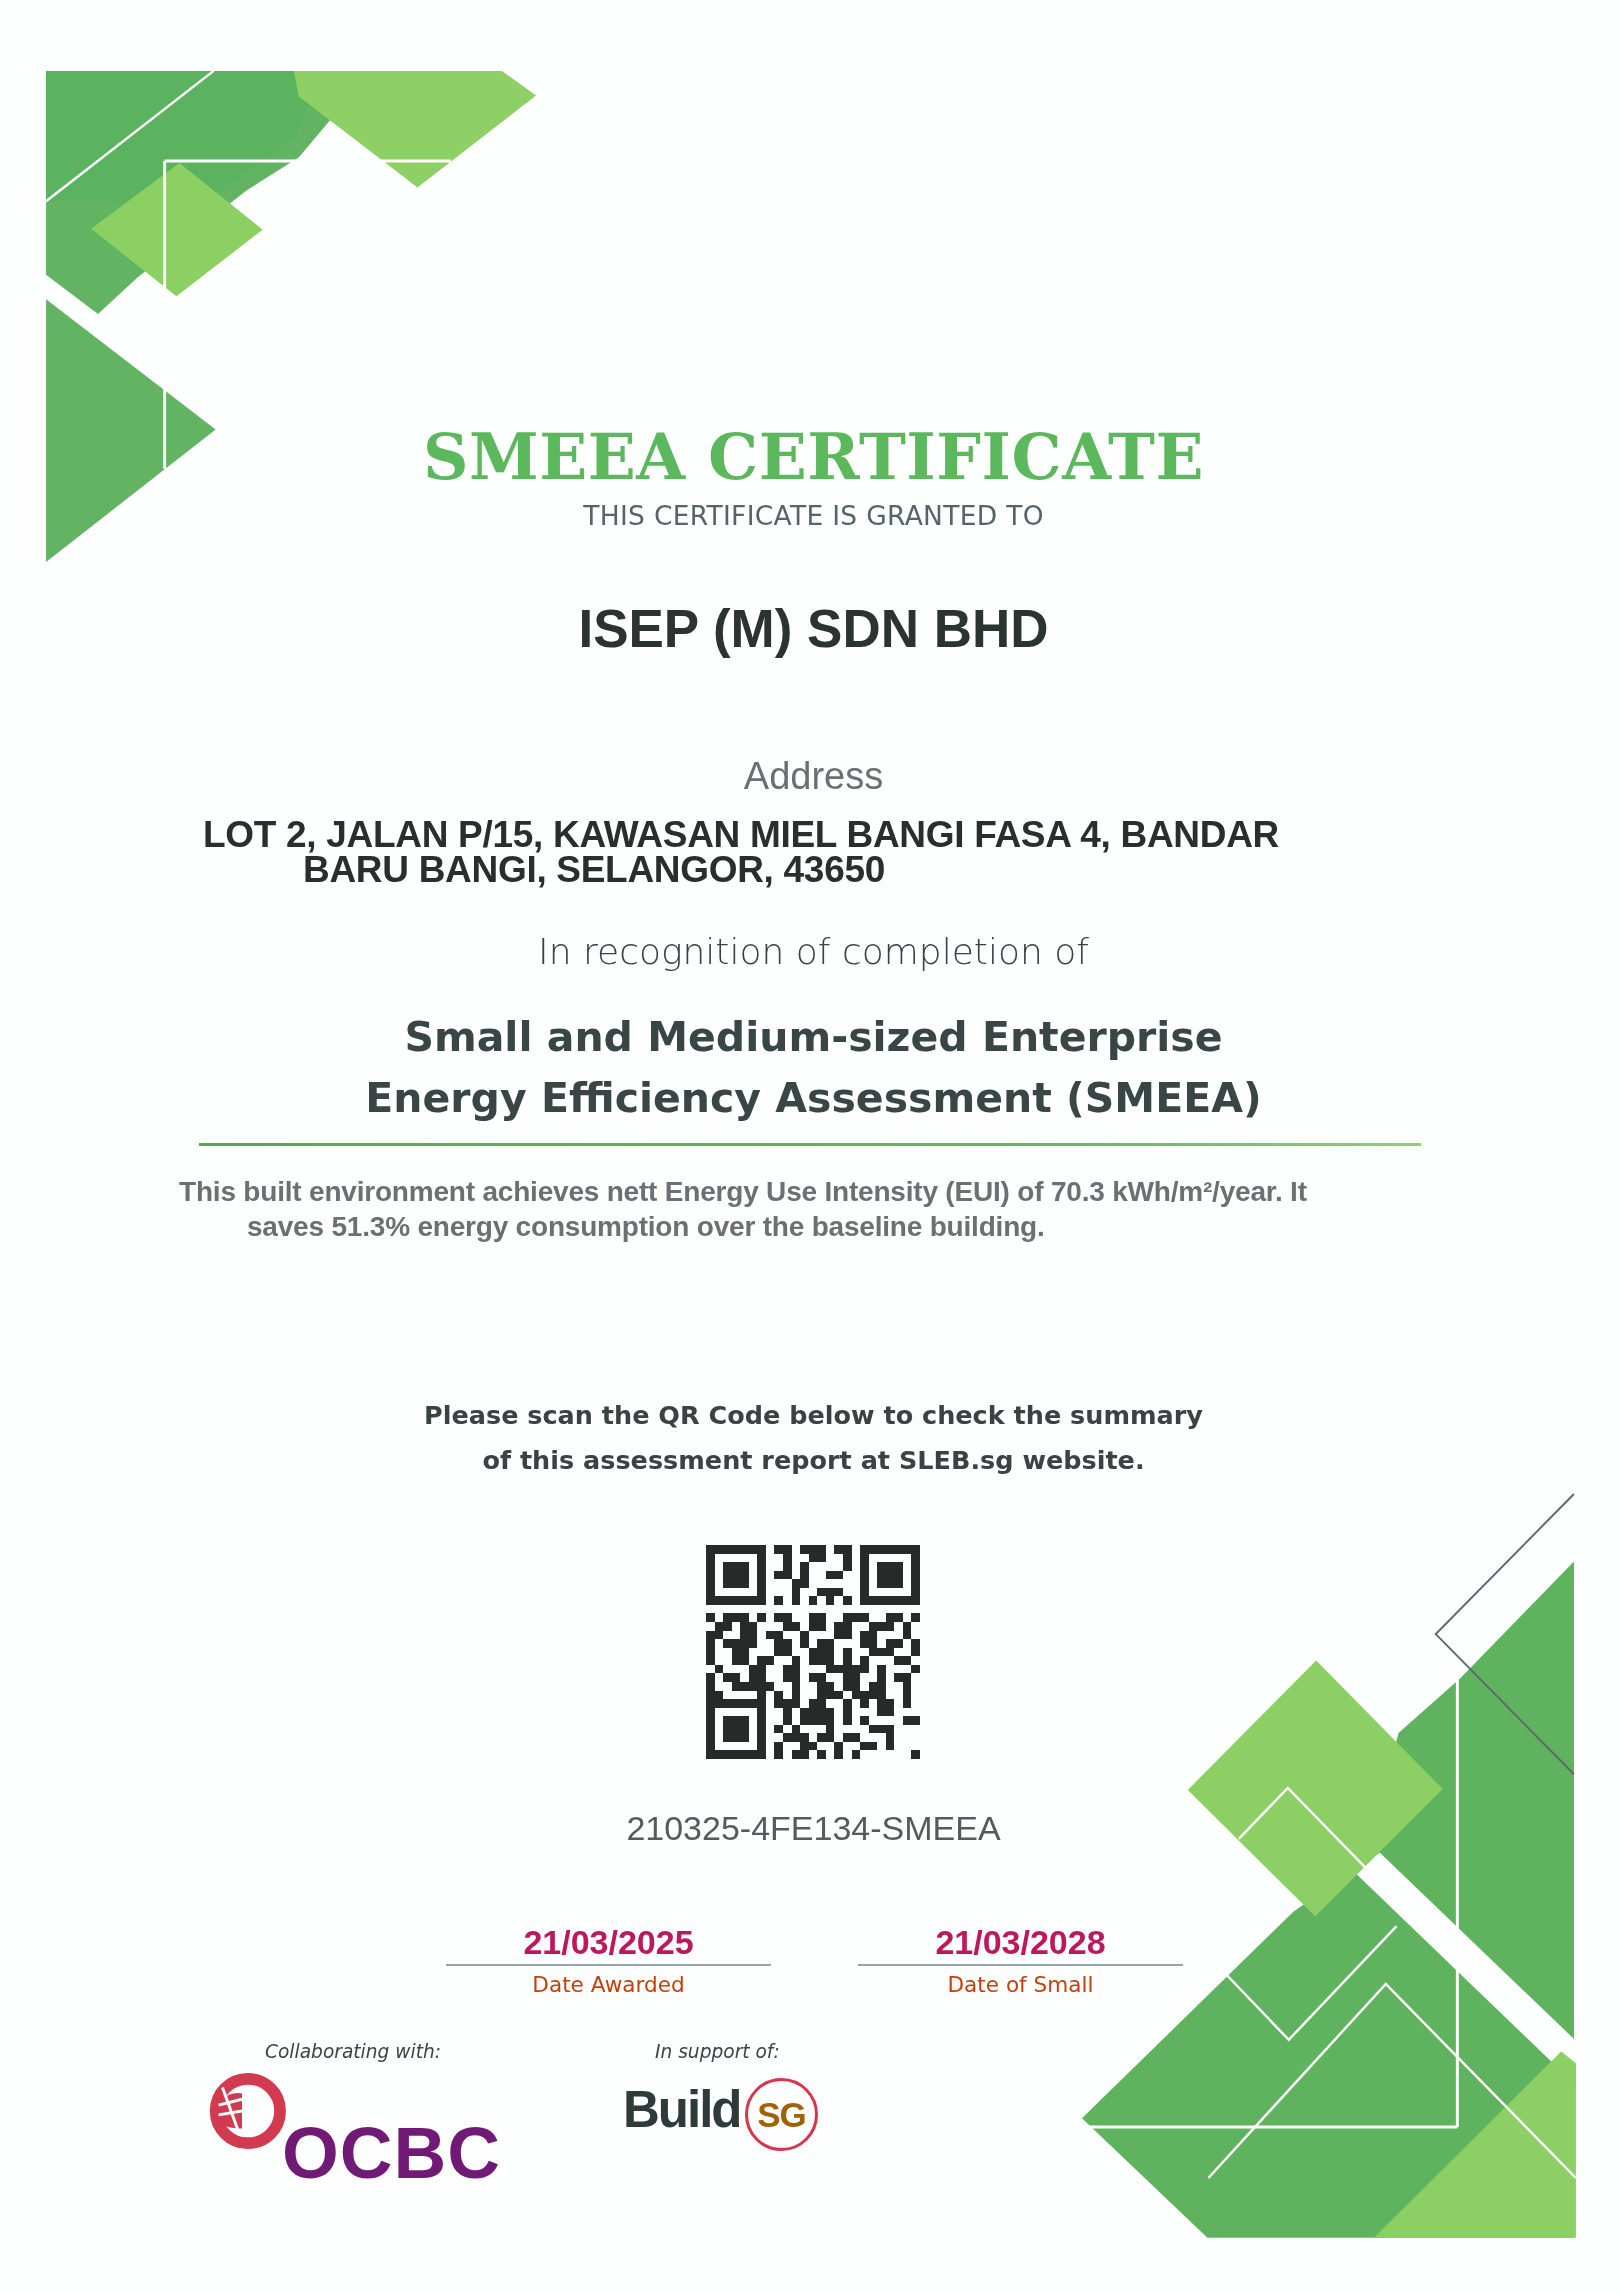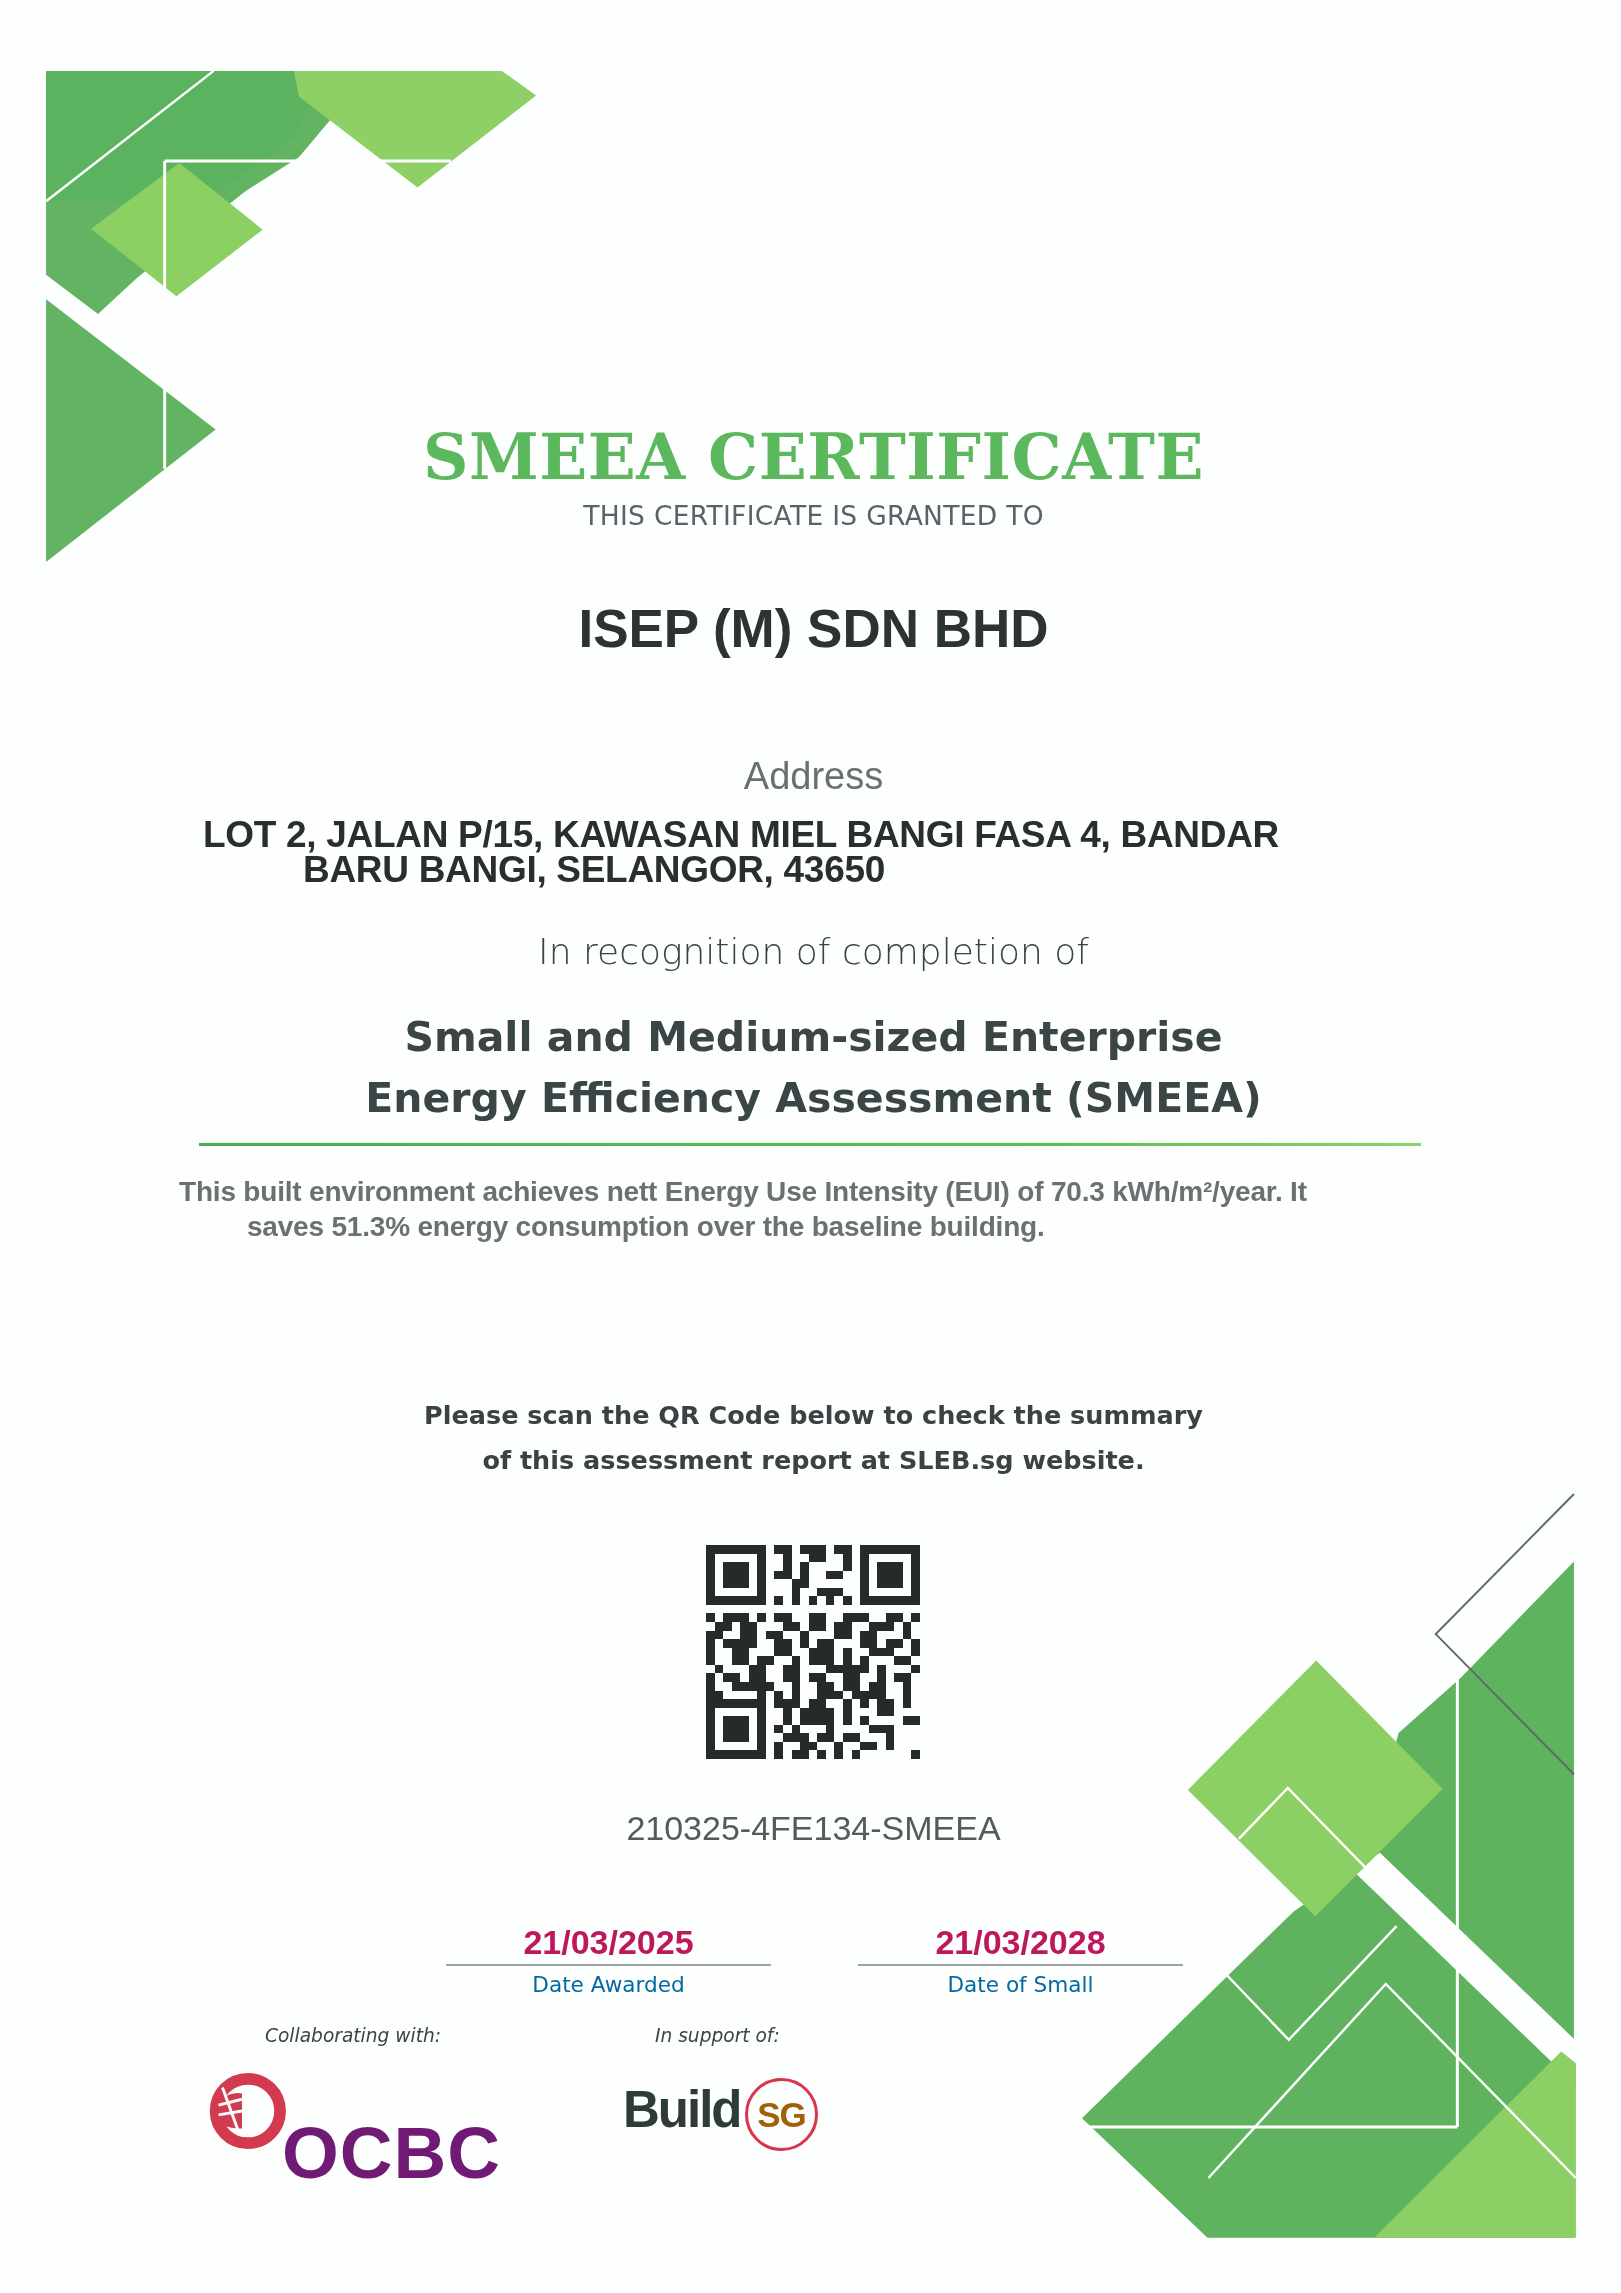--- a/index.html
+++ b/index.html
@@ -53,24 +53,24 @@
   }
   .qr-box {
     position: absolute; left: 706px; top: 1545px; width: 214px; height: 214px;
   }
   .code {
     top: 1809px; font-size: 34px; color: #555a5c; left: 0; width: 1627px;
   }
   .date-block { position: absolute; text-align: center; width: 325px; }
   .date-val { font-weight: bold; font-size: 34px; color: #be185d; line-height: 39px; margin-top: 22px; }
   .date-rule { height: 2px; background: #9aa3a6; margin-top: 2px; }
-  .date-lbl { font-family: "DejaVu Sans", sans-serif; font-size: 21.6px; color: #0369a1; margin-top: 5.9px; }
+  .date-lbl { font-family: "DejaVu Sans", sans-serif; font-size: 21.6px; color: #c2410c; margin-top: 5.9px; }
   .support-lbl {
     position: absolute; font-family: "DejaVu Sans", sans-serif; font-style: italic;
-    font-size: 18.6px; color: #3d4446; white-space: nowrap;
+    font-size: 18.6px; color: #3d4446; white-space: nowrap; margin-top: 16px;
   }
   .ocbc-logo { position: absolute; left: 208px; top: 2070px; width: 314px; height: 82px; }
   .ocbc-text {
     position: absolute; left: 282px; top: 2076px; font-weight: bold; font-size: 73px;
     color: #701a75; letter-spacing: 1px; line-height: 78px; margin-top: 38px;
   }
   .build-text {
     position: absolute; left: 623px; top: 2080px; font-weight: bold; font-size: 51px;
     color: #2f3b38; letter-spacing: -2px; line-height: 59px;
   }

